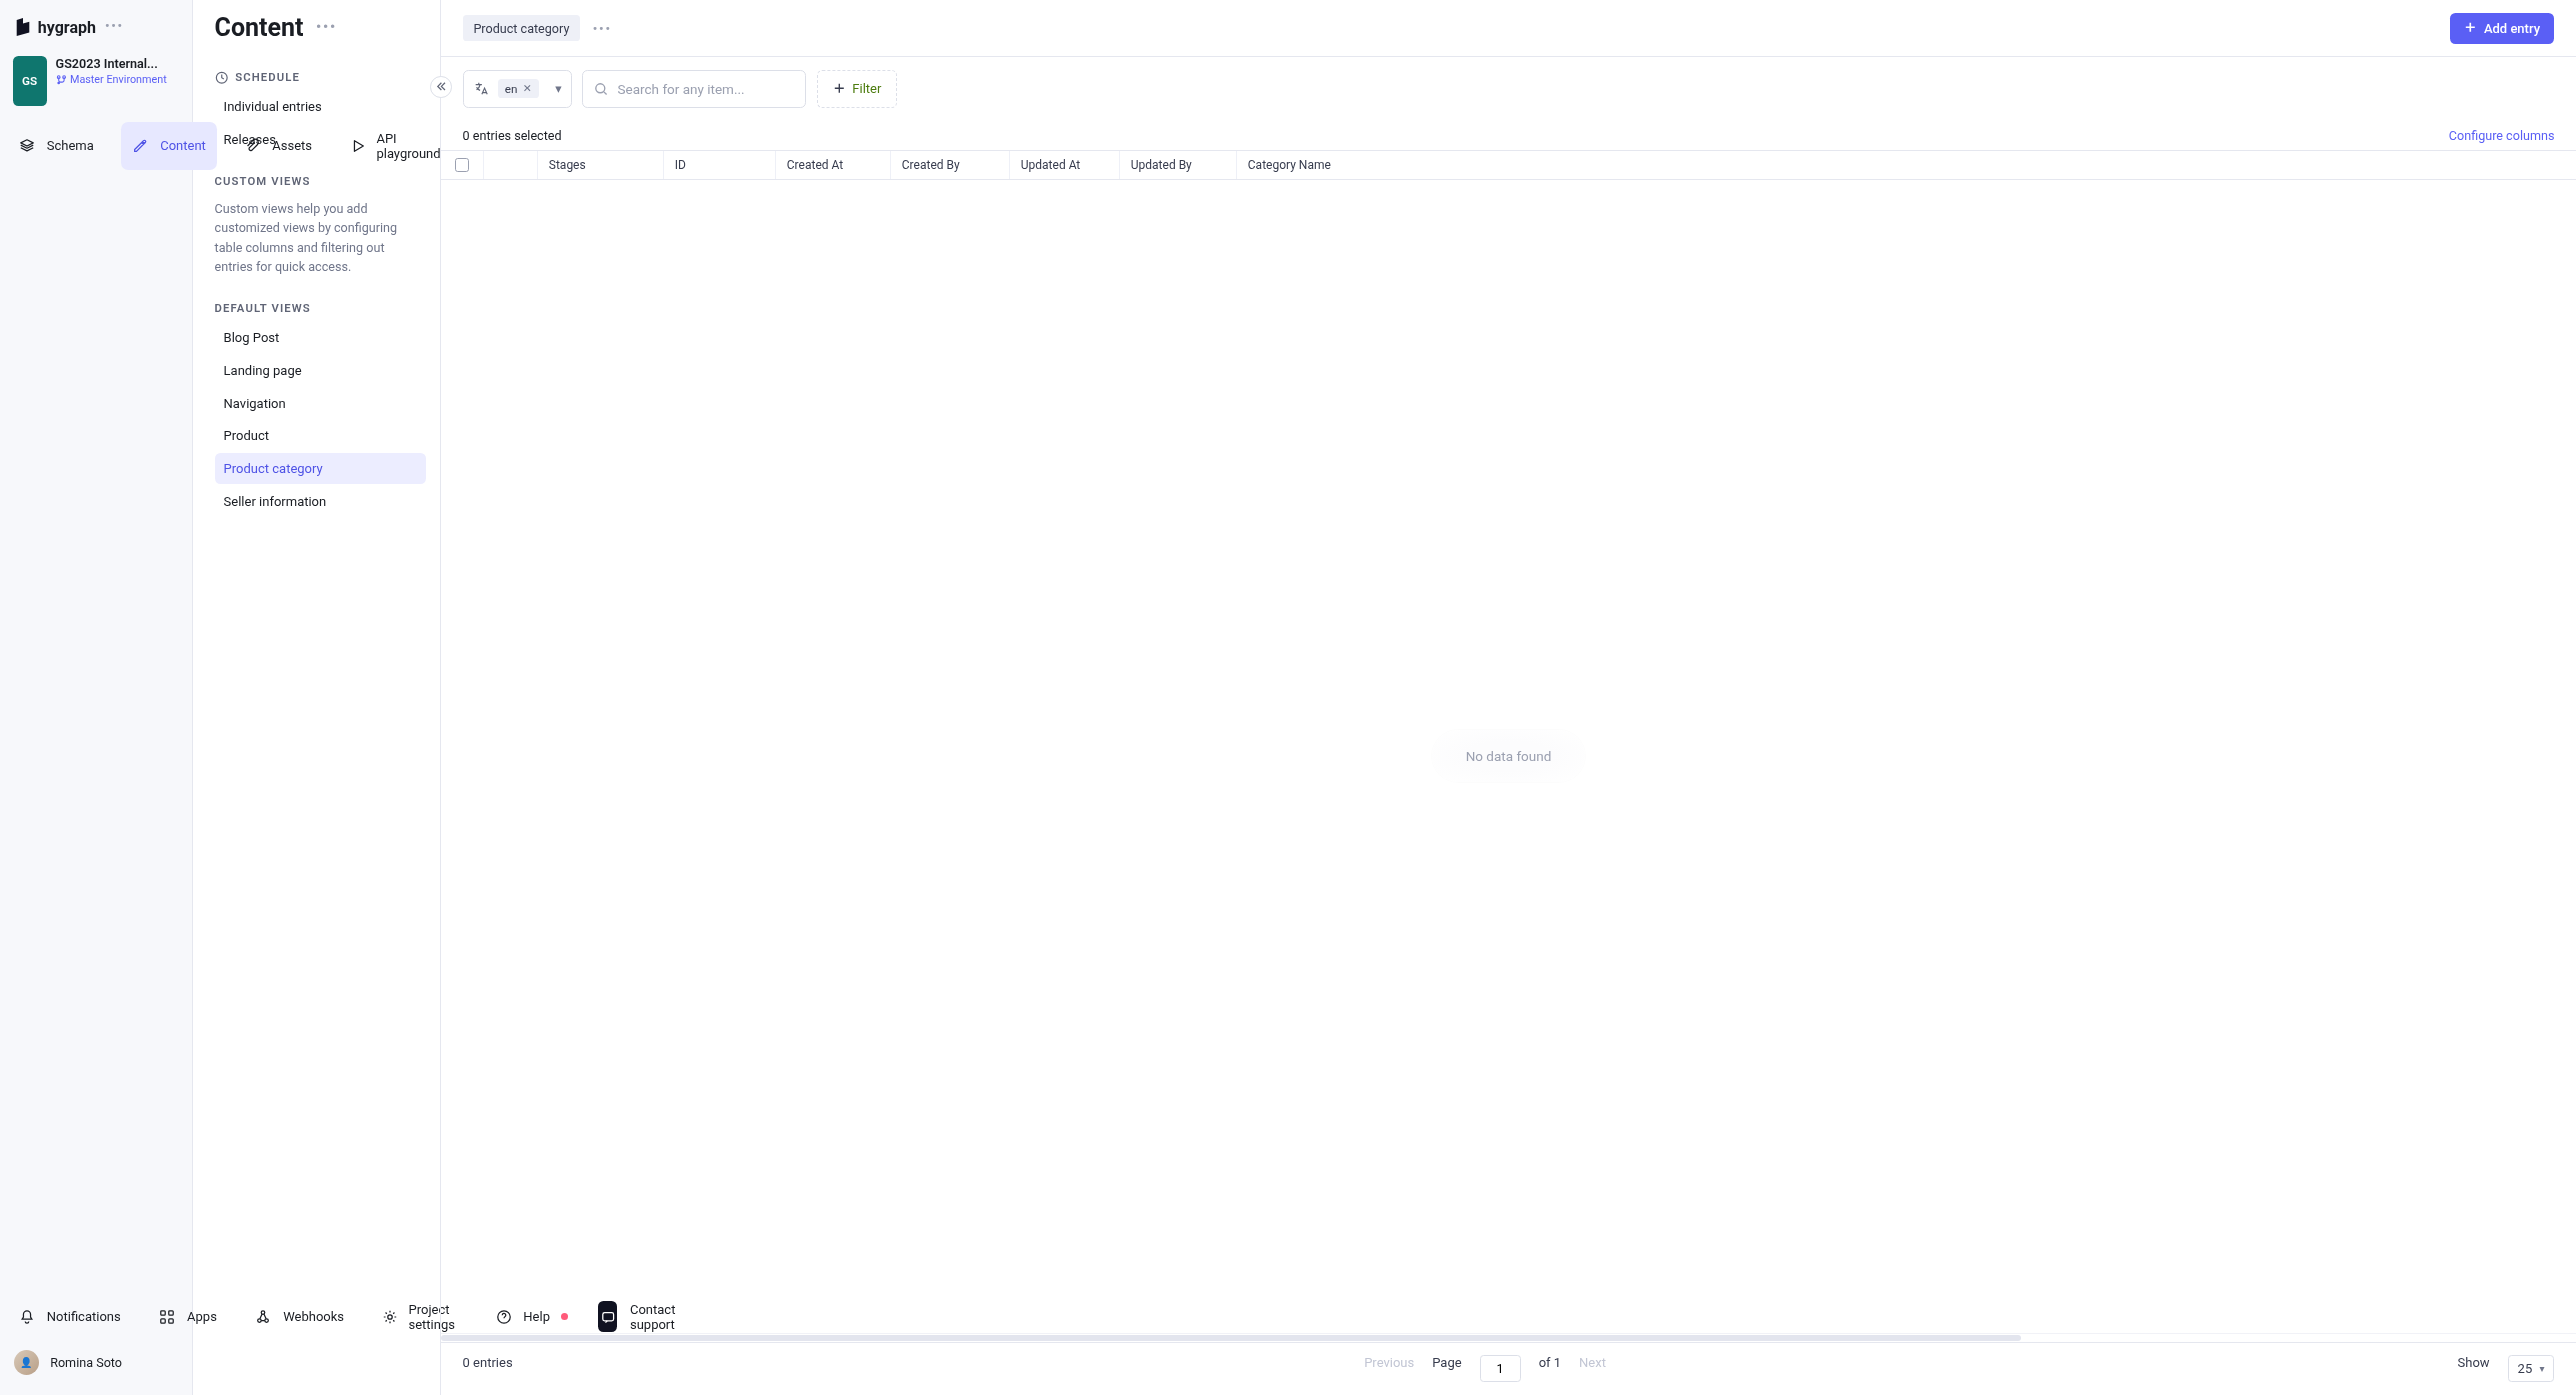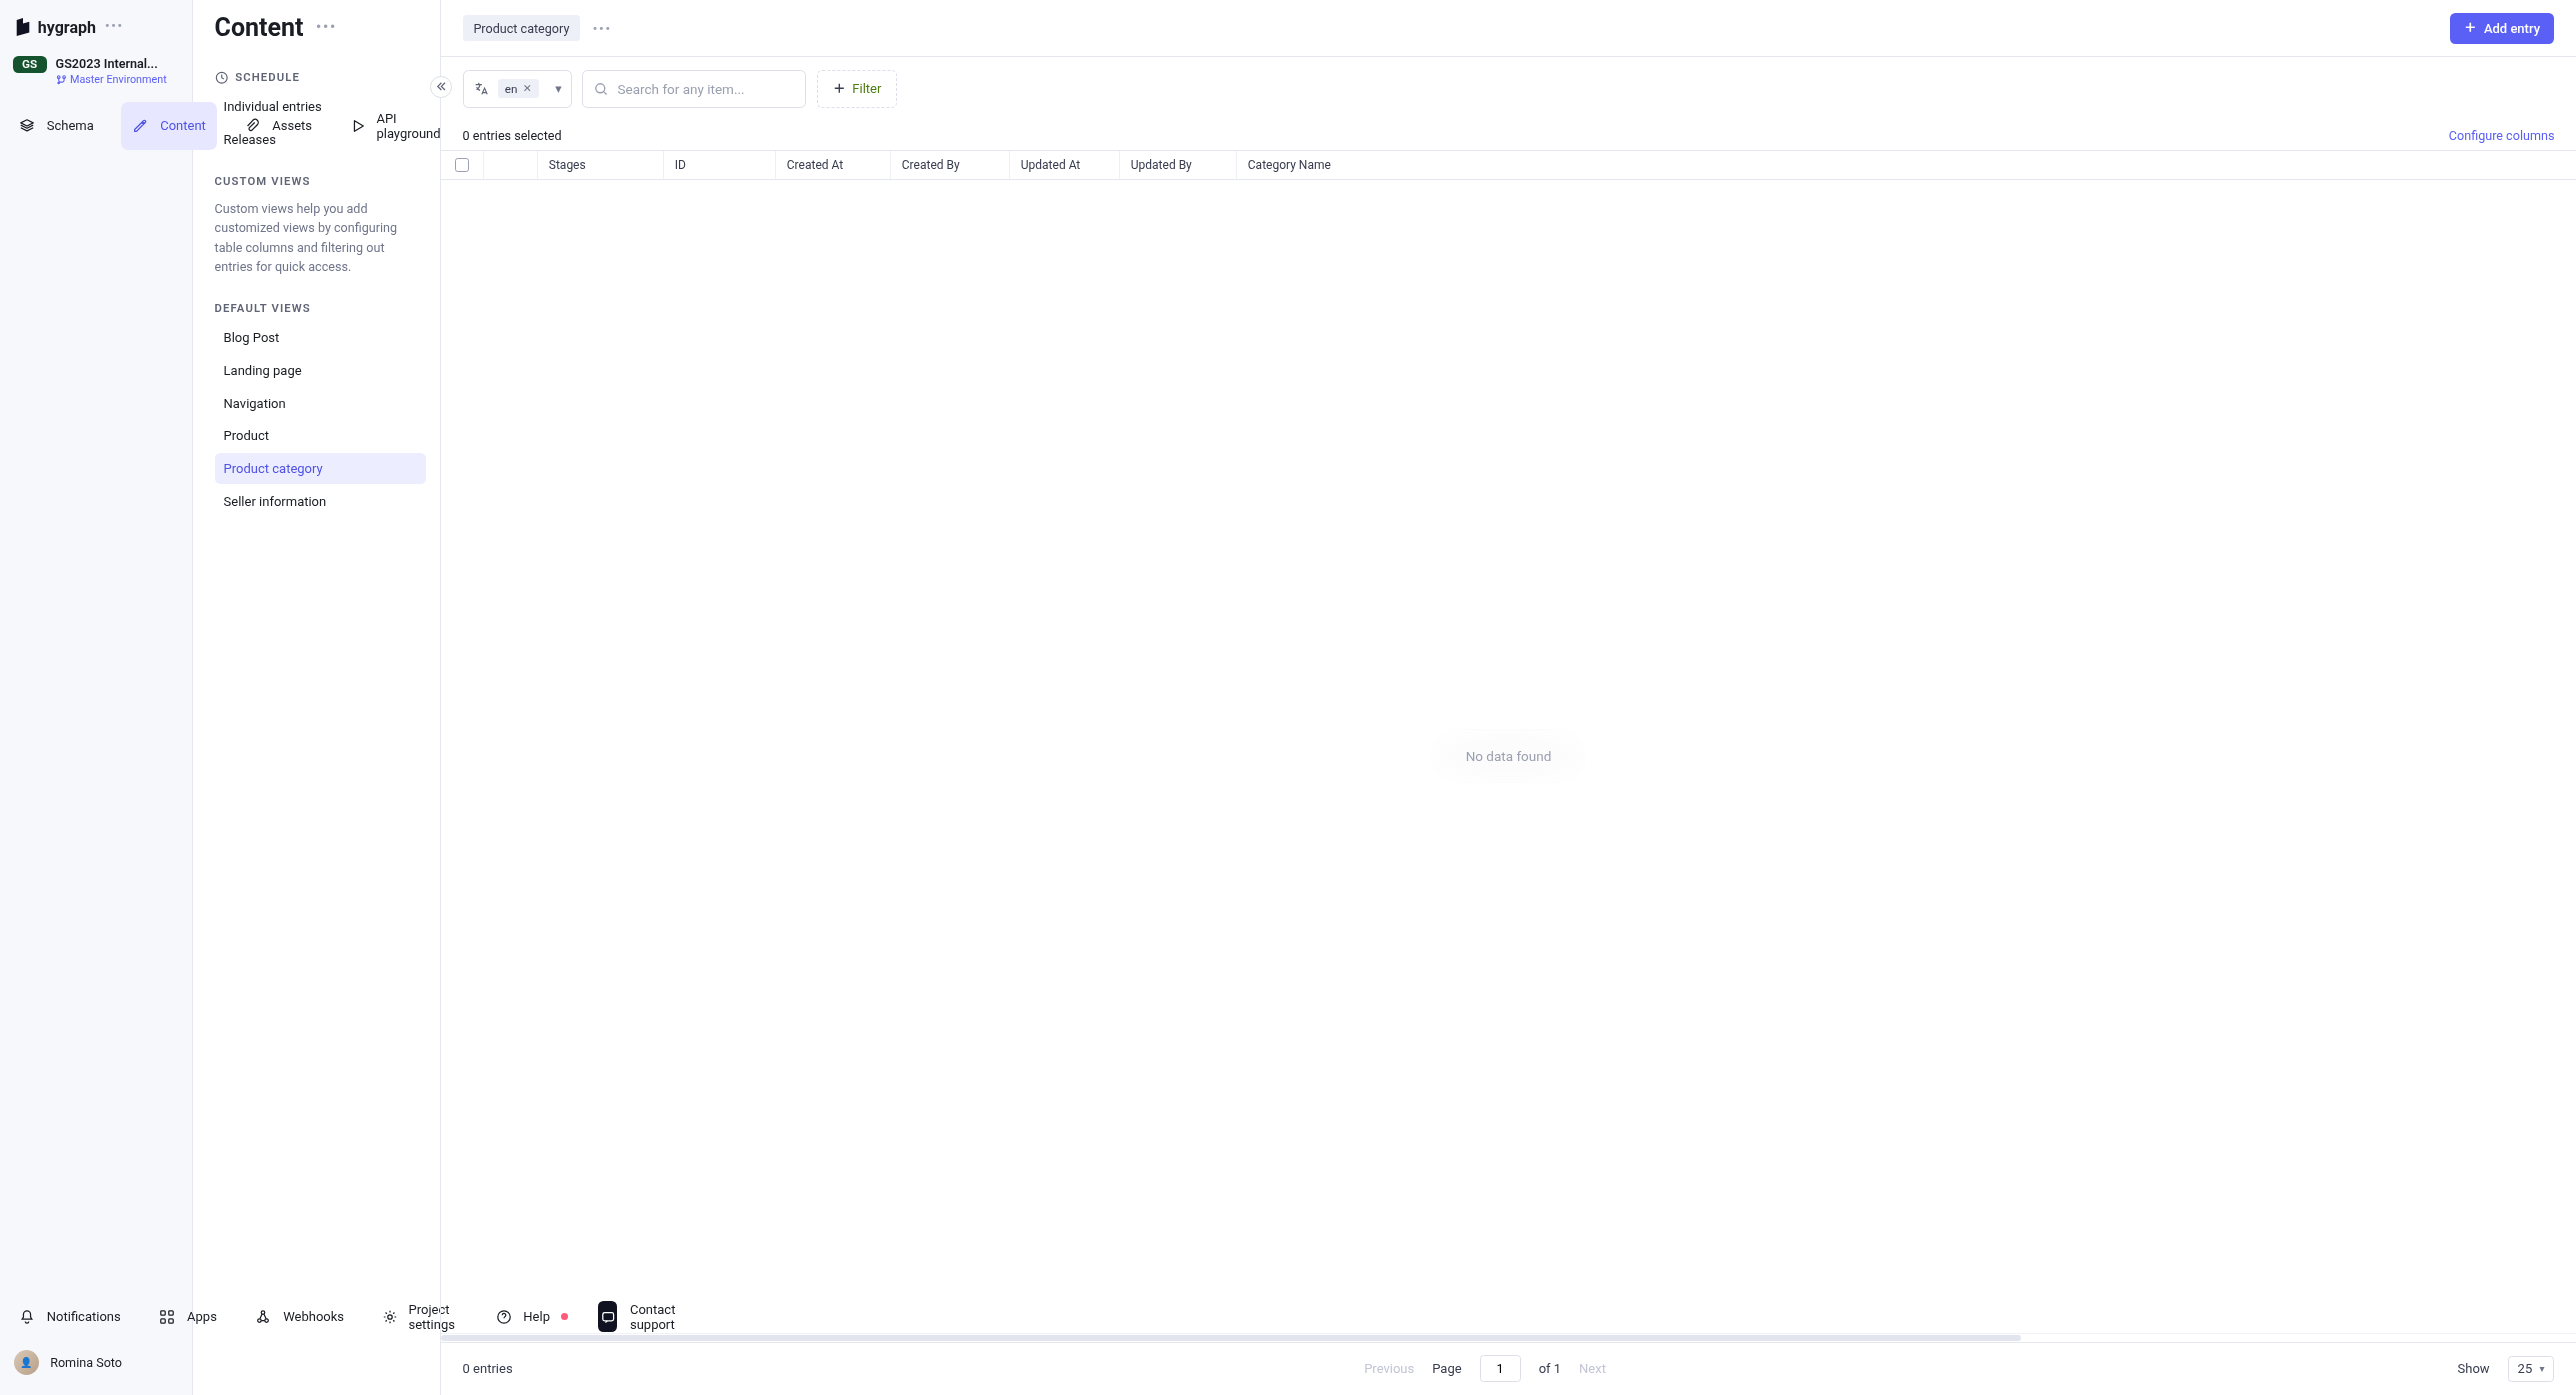--- a/index.html
+++ b/index.html
@@ -4,21 +4,21 @@
 <style>
 *{box-sizing:border-box;margin:0;padding:0;font-family:-apple-system,BlinkMacSystemFont,"Segoe UI",Roboto,sans-serif}
 body{background:#fff;color:#1a1d23;font-size:12.6px;overflow:hidden}
 .app{display:flex;height:100vh;width:100vw}
 .sidebar1{width:193px;background:#f7f8fb;border-right:0.9px solid #e5e7ef;display:flex;flex-direction:column;padding:10.8px 7.2px}
 .logo-row{display:flex;align-items:flex-start;gap:9px;padding:7.2px 7.2px 12.6px}
 .logo{display:flex;align-items:center;gap:5.4px;font-weight:700;font-size:16px}
 .logo svg{flex-shrink:0}
 .dots{color:#9ba0b0;letter-spacing:1.8px;font-weight:700;cursor:pointer}
 .project-row{display:flex;align-items:flex-start;gap:9px;padding:5.4px 5.4px 16px}
-.project-badge{width:34px;height:17px;background:#14532d;color:#fff;border-radius:5.4px;display:flex;align-items:center;justify-content:center;font-weight:600;font-size:11.7px}
+.project-badge{width:34px;height:50px;background:#0f766e;color:#fff;border-radius:5.4px;display:flex;align-items:center;justify-content:center;font-weight:600;font-size:11.7px}
 .project-info{display:flex;flex-direction:column;gap:1.8px;min-width:0}
 .project-name{font-weight:600;font-size:12.6px;white-space:nowrap;overflow:hidden;text-overflow:ellipsis}
 .project-env{color:#5a5ff5;font-size:10.8px;display:flex;align-items:center;gap:3.6px}
 .nav-group{display:flex;flex-direction:row;gap:16px}
 .nav-item{display:flex;align-items:center;gap:10.8px;padding:9px 10.8px;border-radius:7.2px;color:#1a1d23;cursor:pointer;font-size:13px}
 .nav-item .ic{width:18px;height:18px;display:flex;align-items:center;justify-content:center;color:#1a1d23}
 .nav-item.active{background:#e7e8ff;color:#4f53e6}
 .nav-item.active .ic{color:#4f53e6}
 .spacer{flex:1}
 .help-dot{width:7.2px;height:7.2px;background:#ff5a7a;border-radius:50%;margin-left:auto}
@@ -54,21 +54,21 @@
 .th-stages{width:126px}
 .th-id{width:112px}
 .th-created{width:115px}
 .th-createdby{width:119px}
 .th-updated{width:110px}
 .th-updatedby{width:117px}
 .th-cat{flex:1}
 .checkbox{width:13.5px;height:13.5px;border:1.4px solid #9ba0b0;border-radius:2.7px;background:#fff}
 .empty-state{flex:1;display:flex;align-items:center;justify-content:center;color:#9ba0b0;font-size:13.5px;position:relative}
 .empty-pill{padding:18px 34px;border-radius:899px;background:radial-gradient(ellipse at center,#fcfcfd 40%,#fff 100%);box-shadow:0 0 0 0.9px rgba(0,0,0,0.01)}
-.footer{border-top:0.9px solid #e5e7ef;padding:12.6px 21.6px;display:flex;align-items:center;gap:18px;font-size:13px;color:#373c4e}
+.footer{border-top:0.9px solid #e5e7ef;padding:12.6px 21.6px;display:flex;gap:18px;font-size:13px;color:#373c4e}
 .footer .disabled{color:#c2c6d4}
 .page-input{width:41px;height:27px;border:0.9px solid #dcdfe8;border-radius:3.6px;text-align:center;font-size:12.6px}
 .show-sel{border:0.9px solid #dcdfe8;border-radius:3.6px;padding:4.5px 9px;display:flex;align-items:center;gap:7.2px}
 .hscroll{height:9px;background:#fff;border-top:0.9px solid #f1f2f7;position:relative}
 .hscroll-thumb{position:absolute;left:0;top:0.9px;height:6.3px;width:74%;background:#e3e5ee;border-radius:3.6px}
 </style>
 </head>
 <body>
 
 <div class="app">

